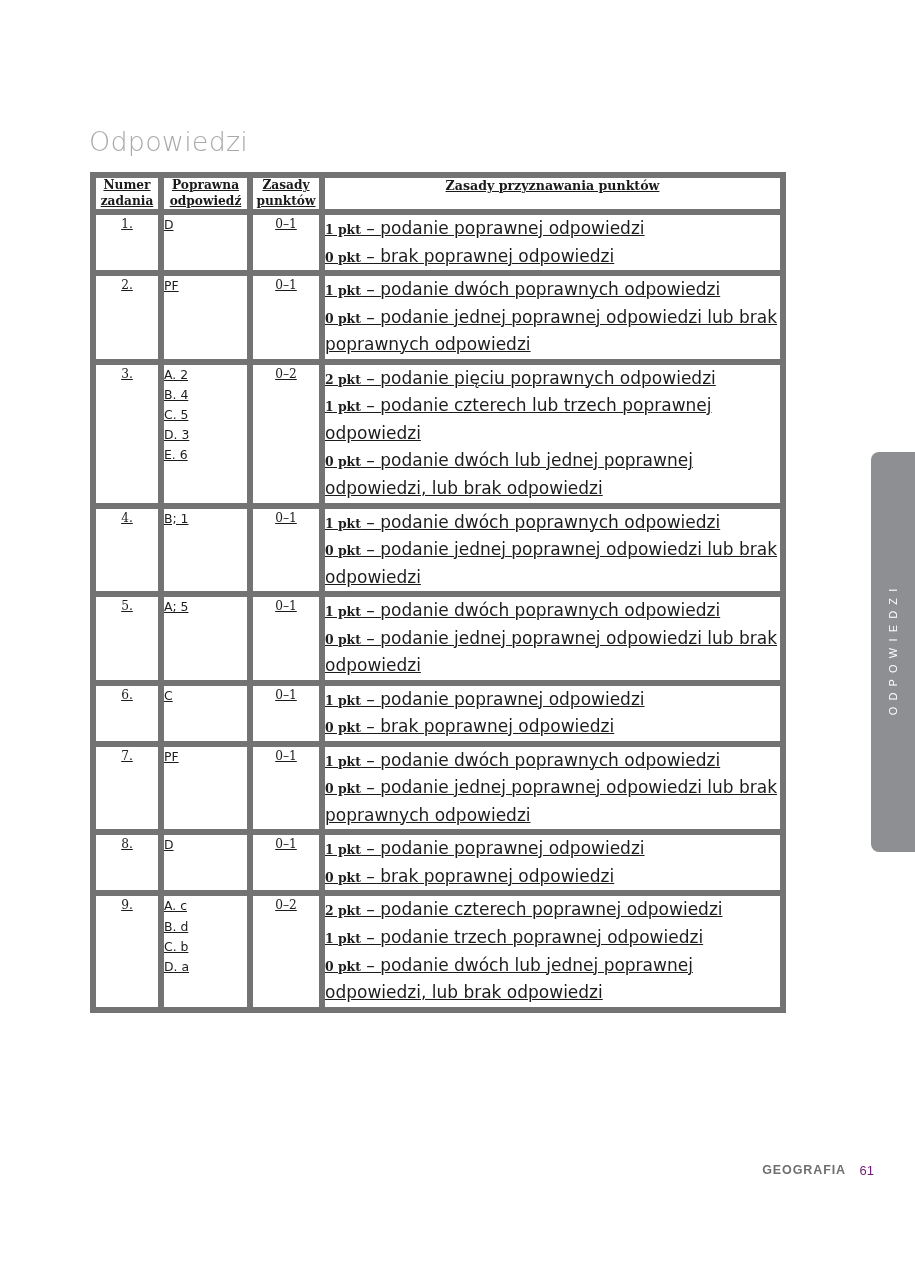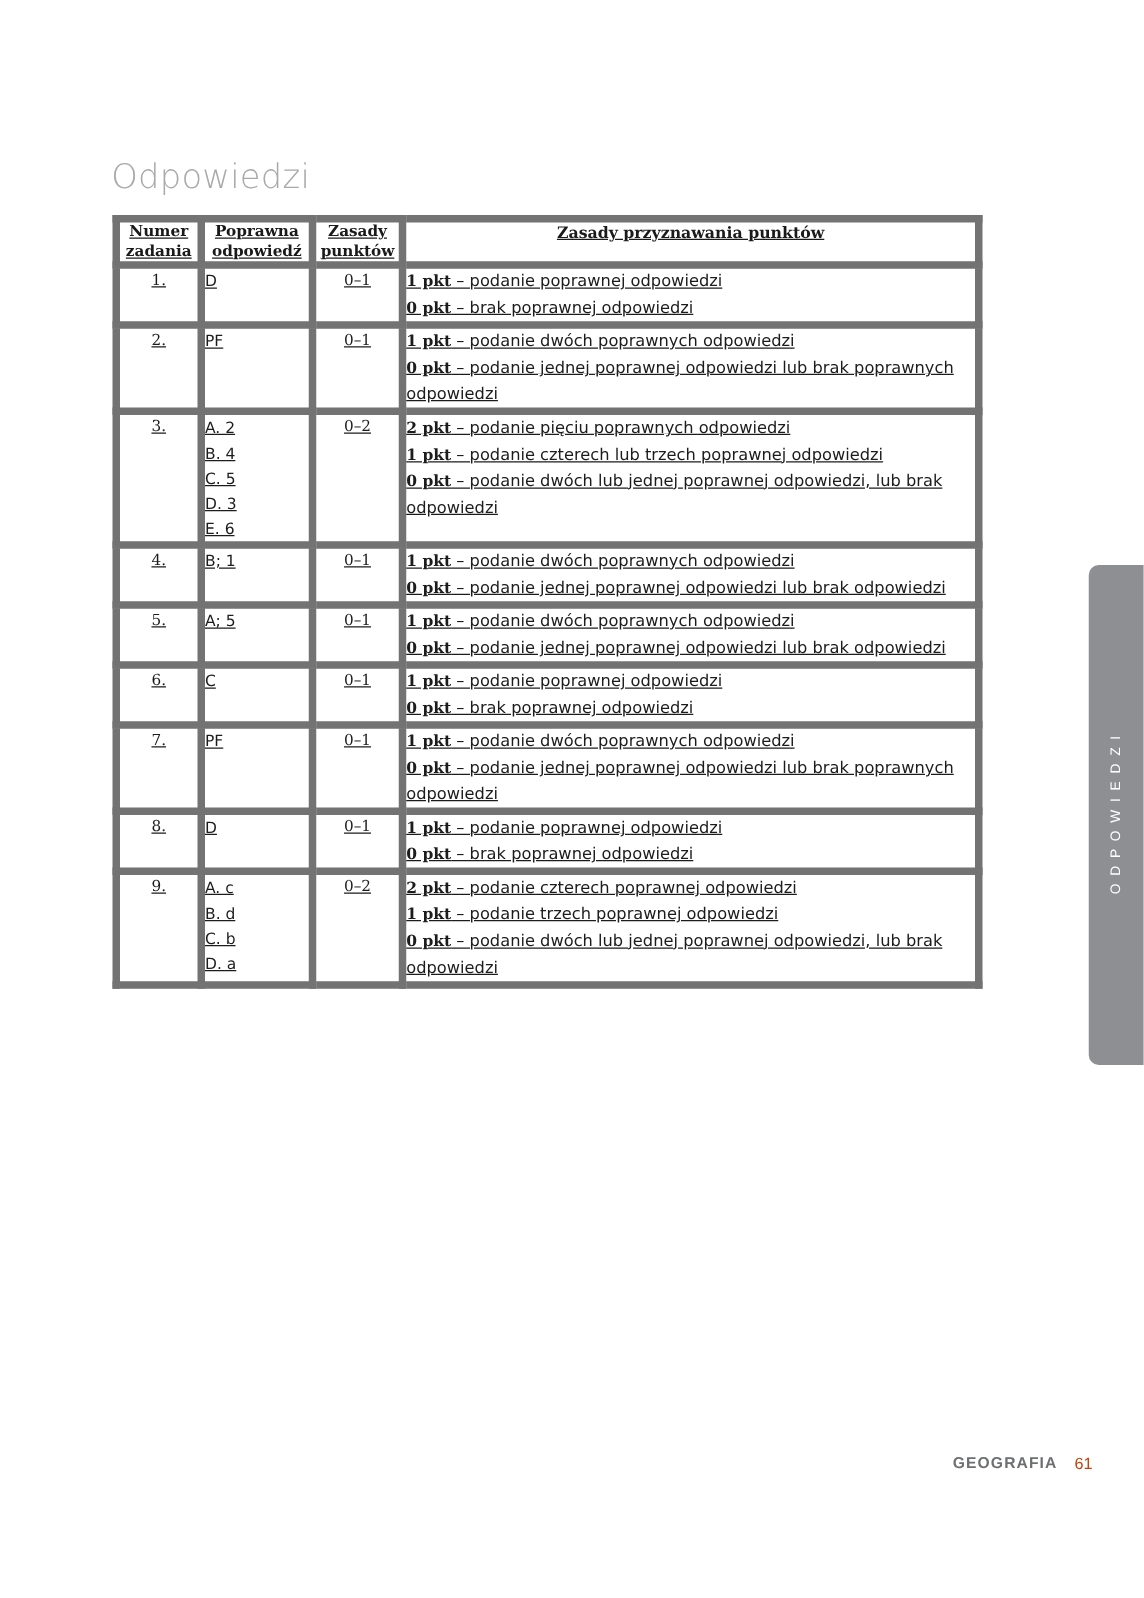--- a/index.html
+++ b/index.html
@@ -96,21 +96,21 @@
   td.cell-rules .rule-line {
     display: block;
   }
   td.cell-rules .rule-score {
     font-weight: bold;
     font-family: "DejaVu Serif", serif;
     font-size: 12.4px;
   }
   td.cell-rules .rule-text {
     font-family: "DejaVu Sans", sans-serif;
-    font-size: 13px;
+    font-size: 17px;
   }
 
   
   #side-tab {
     position: absolute;
     left: 871px;
     top: 452px;
     width: 44px;
     height: 400px;
     background: #8d8f92;
@@ -149,21 +149,21 @@
     letter-spacing: 0.9px;
     color: #6d6f71;
   }
   #footer .footer-page {
     position: absolute;
     right: 85px;
     top: 0;
     font-family: "Liberation Sans", sans-serif;
     font-size: 13px;
     font-weight: 400;
-    color: #c2410c;
+    color: #701a75;
   }
 </style>
 </head>
 <body>
 
 <div id="page-title">Odpowiedzi</div>
 
 <table id="answers-table">
   <colgroup>
     <col class="c-num">

